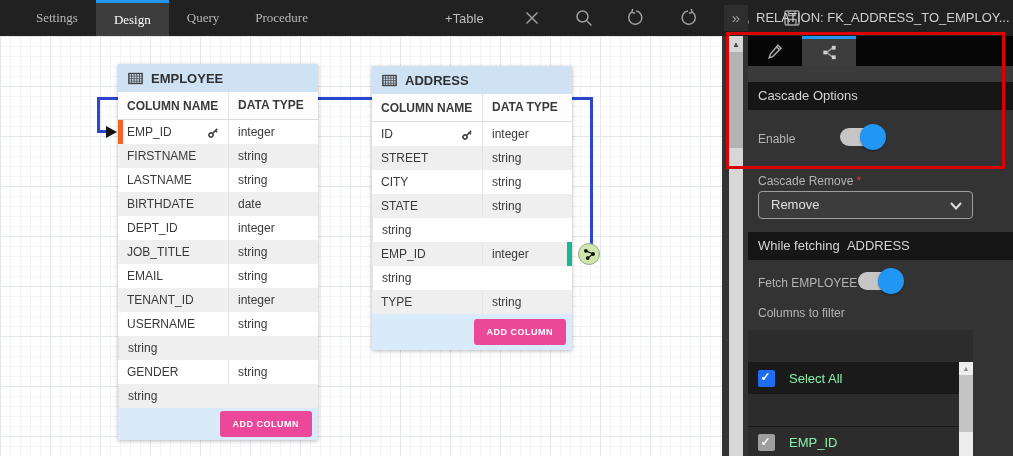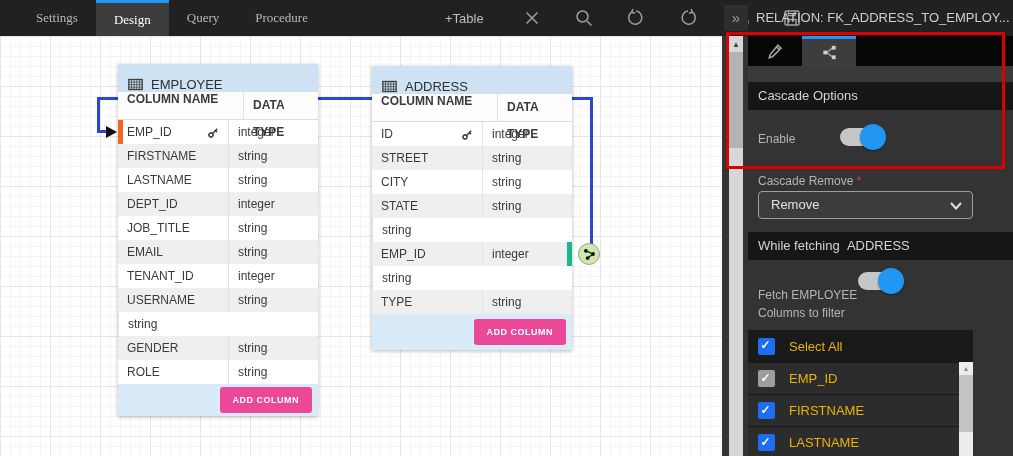--- a/index.html
+++ b/index.html
@@ -31,25 +31,25 @@
 
   
   .rel-seg { position:absolute; background:#2b46cf; z-index:1; }
   .rel-arrow { position:absolute; width:0; height:0; border-top:6px solid transparent; border-bottom:6px solid transparent;
                border-left:11px solid #111; z-index:3; }
   .rel-connector { position:absolute; width:22px; height:22px; border-radius:50%; background:#cfe6ad;
                    border:1px solid #9aa58a; z-index:3; display:flex; align-items:center; justify-content:center; cursor:pointer; }
 
   
   .table-card { position:absolute; width:200px; background:#fff; z-index:2; box-shadow:0 1px 4px rgba(0,0,0,.28); }
-  .table-head { height:28px; background:#cfe2f4; display:flex; align-items:flex-end; gap:7px; padding:0 9px;
-                font-weight:normal; font-size:13px; color:#2f2f2f; cursor:pointer; }
+  .table-head { height:28px; background:#cfe2f4; display:flex; align-items:center; gap:7px; padding:0 9px;
+                font-weight:bold; font-size:13px; color:#2f2f2f; cursor:pointer; }
   .table-head svg { width:17px; height:15px; stroke:#3f3f3f; fill:none; }
   .cols-head { display:flex; height:28px; background:#fdfdfd; font-size:12px; font-weight:bold; color:#3a3a3a;
-               border-bottom:1px solid #dcdcdc;gap:15px; }
+               align-items:center; border-bottom:1px solid #dcdcdc; }
   .cols-head .c1 { width:110px; padding-left:9px; }
   .cols-head .c2 { flex:1; padding-left:9px; border-left:1px solid #e3e3e3; align-self:stretch; line-height:27px; }
   .t-rows .trow { display:flex; height:24px; align-items:center; font-size:12px; color:#3a3a3a; position:relative; cursor:pointer; }
   .t-rows .trow:nth-child(even) { background:#efefef; }
   .trow .cell-name { width:110px; padding:0 7px 0 9px; display:flex; align-items:center; justify-content:space-between; height:100%; }
   .trow .cell-type { flex:1; padding-left:9px; border-left:1px solid #e3e3e3; height:100%; line-height:24px; }
   .key-icon svg { width:15px; height:15px; display:block; }
   .trow[data-marker="orange"]::before { content:""; position:absolute; left:0; top:0; width:5px; height:100%; background:#f26522; }
   .trow[data-marker="teal"]::after  { content:""; position:absolute; right:0; top:0; width:5px; height:100%; background:#17b890; }
   .table-foot { background:#d9eaf8; display:flex; justify-content:flex-end; align-items:center; padding:0 6px; }
@@ -78,22 +78,22 @@
   .toggle .track { position:absolute; left:2px; top:4px; width:44px; height:18px; border-radius:9px; background:#c6c6c6; }
   .toggle .thumb { position:absolute; top:0; left:0; width:26px; height:26px; border-radius:50%; background:#9e9e9e;
                    box-shadow:0 1px 2px rgba(0,0,0,.4); }
   .toggle.on .thumb { left:22px; background:#2196f3; }
 
   .select-box { position:absolute; left:36px; width:215px; height:28px; background:#3c3c3c; border:1px solid #9e9e9e;
                 border-radius:4px; color:#e0e0e0; font-size:13px; line-height:26px; padding:0 12px; cursor:pointer; }
   .select-box svg { position:absolute; right:10px; top:10px; width:12px; height:8px; stroke:#e0e0e0; stroke-width:2; fill:none; }
 
   .filter-list { position:absolute; left:26px; top:294px; width:225px; height:126px; background:#2c2c2c; overflow:hidden; }
-  .f-row { height:32px; display:flex; align-items:center; gap:14px; padding-left:10px; font-size:13px; color:#eab308;
-           border-top:1px solid #191919; cursor:pointer; }
+  .f-row { height:32px; display:flex; align-items:center; gap:14px; padding-left:10px; font-size:13px; color:#86efac;
+           border-top:1px solid #191919; cursor:pointer;margin-top:32px; }
   .f-row.head { background:#1a1a1a; border-top:none; }
   .checkbox { width:17px; height:17px; border-radius:2px; background:#5a5a5a; position:relative; flex:0 0 17px; }
   .checkbox.checked { background:#1f6ef2; }
   .checkbox.checked::after { content:"✓"; position:absolute; left:2.5px; top:0.5px; color:#fff; font-size:12px; font-weight:bold; }
   .checkbox.checked.disabled { background:#9e9e9e; }
   .list-scroll { position:absolute; right:0; top:32px; width:14px; height:94px; background:#ededed; cursor:pointer; }
   .list-scroll .arrow { height:13px; display:flex; align-items:center; justify-content:center; font-size:7px; color:#888; }
   .list-scroll .thumb { position:absolute; top:13px; left:0; width:14px; height:57px; background:#c4c4c4; }
 
   .highlight-rect { position:absolute; left:726px; top:32px; width:279px; height:137px; border:3px solid #dd0000;
@@ -203,20 +203,27 @@
         </div>
         <div class="trow">
           <span class="cell-name">
             <span>LASTNAME</span>
 
           </span>
           <span class="cell-type">string</span>
         </div>
         <div class="trow">
           <span class="cell-name">
+            <span>BIRTHDATE</span>
+
+          </span>
+          <span class="cell-type">date</span>
+        </div>
+        <div class="trow">
+          <span class="cell-name">
             <span>DEPT_ID</span>
 
           </span>
           <span class="cell-type">integer</span>
         </div>
         <div class="trow">
           <span class="cell-name">
             <span>JOB_TITLE</span>
 
           </span>
@@ -247,24 +254,20 @@
           <span class="cell-type">string</span>
         </div>
         <div class="trow">
           <span class="cell-name">
             <span>GENDER</span>
 
           </span>
           <span class="cell-type">string</span>
         </div>
         <div class="trow">
-          <span class="cell-name">
-            <span>ROLE</span>
-
-          </span>
           <span class="cell-type">string</span>
         </div>
       </div>
     <div class="table-foot foot-h32">
       <button class="add-col-btn">ADD COLUMN</button>
     </div>
   </div>
 
   <div class="table-card" style="left:372px; top:30px;">
     <div class="table-head">
@@ -382,21 +385,21 @@
     <span>Remove</span>
     <svg viewBox="0 0 12 8">
         <polyline points="1,1 6,6.5 11,1"></polyline>
       </svg>
   </div>
 
   <div class="sec-head" style="top:196px;">
     <span>While fetching</span>&nbsp;&nbsp;<span>ADDRESS</span>
   </div>
 
-  <div class="p-label" style="left:36px; top:252px;">Fetch EMPLOYEE</div>
+  <div class="p-label" style="left:36px; top:240px;">Fetch EMPLOYEE</div>
   <div class="toggle on" style="left:134px; top:232px;">
     <div class="track"></div>
       <div class="thumb"></div>
   </div>
 
   <div class="p-label" style="left:36px; top:270px;">Columns to filter</div>
 
   <div class="filter-list">
     <div class="f-row head">
       <span class="checkbox checked"></span>

